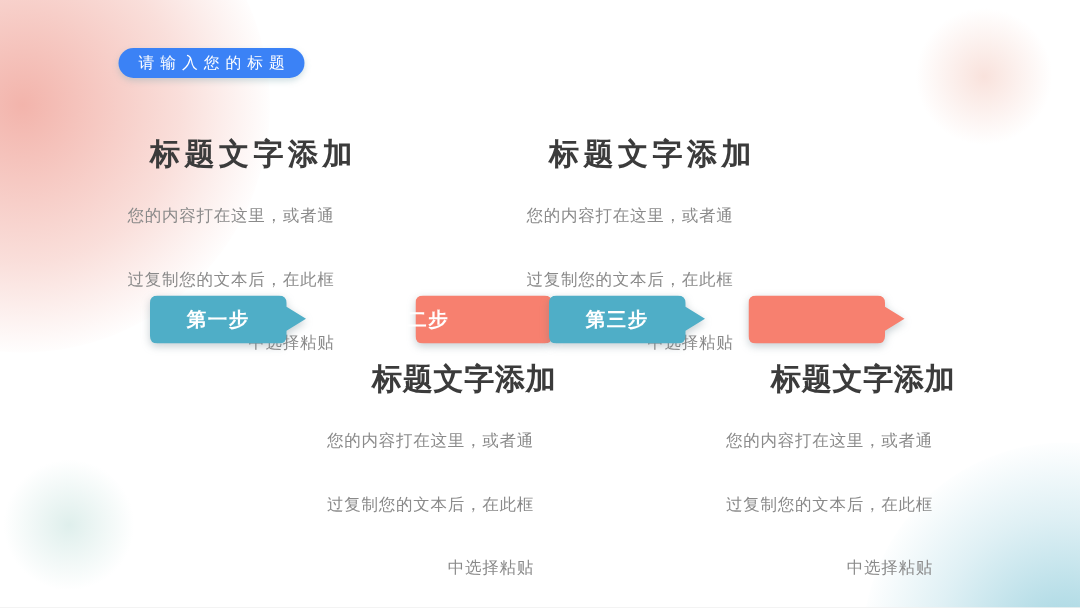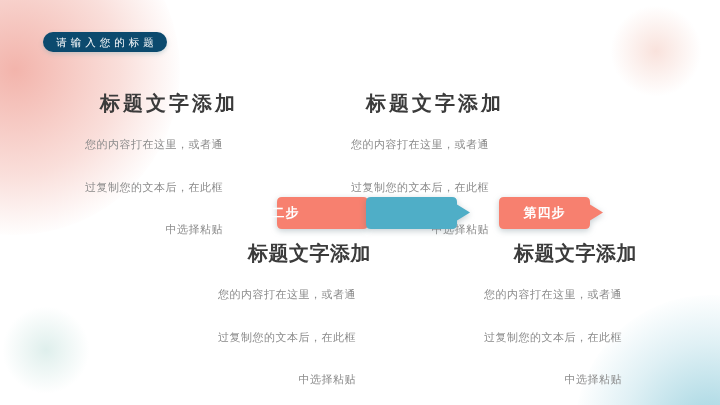--- a/index.html
+++ b/index.html
@@ -51,55 +51,61 @@
 </head>
 <body>
 
 <div class="slide">
 
   <div class="blob blob-tl"></div>
   <div class="blob blob-tr"></div>
   <div class="blob blob-bl"></div>
   <div class="blob blob-br"></div>
 
-  <div class="badge" style="background: #0c4a6e;">请输入您的标题</div>
+  <div class="badge" style="background: #3b82f6; margin-left: 36px;">请输入您的标题</div>
 
   <div class="tblock top pos-b0">
     <div class="t">标题文字添加</div>
     <p class="b">您的内容打在这里，或者通</p>
     <p class="b">过复制您的文本后，在此框</p>
     <p class="b">中选择粘贴</p>
   </div>
 
   <div class="tblock top pos-b2">
     <div class="t">标题文字添加</div>
     <p class="b">您的内容打在这里，或者通</p>
     <p class="b">过复制您的文本后，在此框</p>
     <p class="b">中选择粘贴</p>
   </div>
 
+  <div class="step pos-s0">
+    <svg width="105" height="32" viewBox="0 0 105 32">
+      <path fill="#4FAEC7" d="M5 0 H86 Q91 0 91 5 V7.5 L104 15.5 L91 23.5 V27 Q91 32 86 32 H5 Q0 32 0 27 V5 Q0 0 5 0 Z"></path>
+    </svg>
+    <span class="lbl">第一步</span>
+  </div>
 
   <div class="step pos-s1">
     <svg width="105" height="32" viewBox="0 0 105 32">
       <path fill="#F7806F" d="M5 0 H86 Q91 0 91 5 V7.5 L104 15.5 L91 23.5 V27 Q91 32 86 32 H5 Q0 32 0 27 V5 Q0 0 5 0 Z"></path>
     </svg>
     <span class="lbl">第二步</span>
   </div>
 
   <div class="step pos-s2">
     <svg width="105" height="32" viewBox="0 0 105 32">
       <path fill="#4FAEC7" d="M5 0 H86 Q91 0 91 5 V7.5 L104 15.5 L91 23.5 V27 Q91 32 86 32 H5 Q0 32 0 27 V5 Q0 0 5 0 Z"></path>
     </svg>
+    <span class="lbl">第三步</span>
   </div>
 
   <div class="step pos-s3">
     <svg width="105" height="32" viewBox="0 0 105 32">
       <path fill="#F7806F" d="M5 0 H86 Q91 0 91 5 V7.5 L104 15.5 L91 23.5 V27 Q91 32 86 32 H5 Q0 32 0 27 V5 Q0 0 5 0 Z"></path>
     </svg>
-    <span class="lbl">第四步</span>
   </div>
 
   <div class="tblock bottom pos-b1">
     <div class="t">标题文字添加</div>
     <p class="b">您的内容打在这里，或者通</p>
     <p class="b">过复制您的文本后，在此框</p>
     <p class="b">中选择粘贴</p>
   </div>
 
   <div class="tblock bottom pos-b3">

